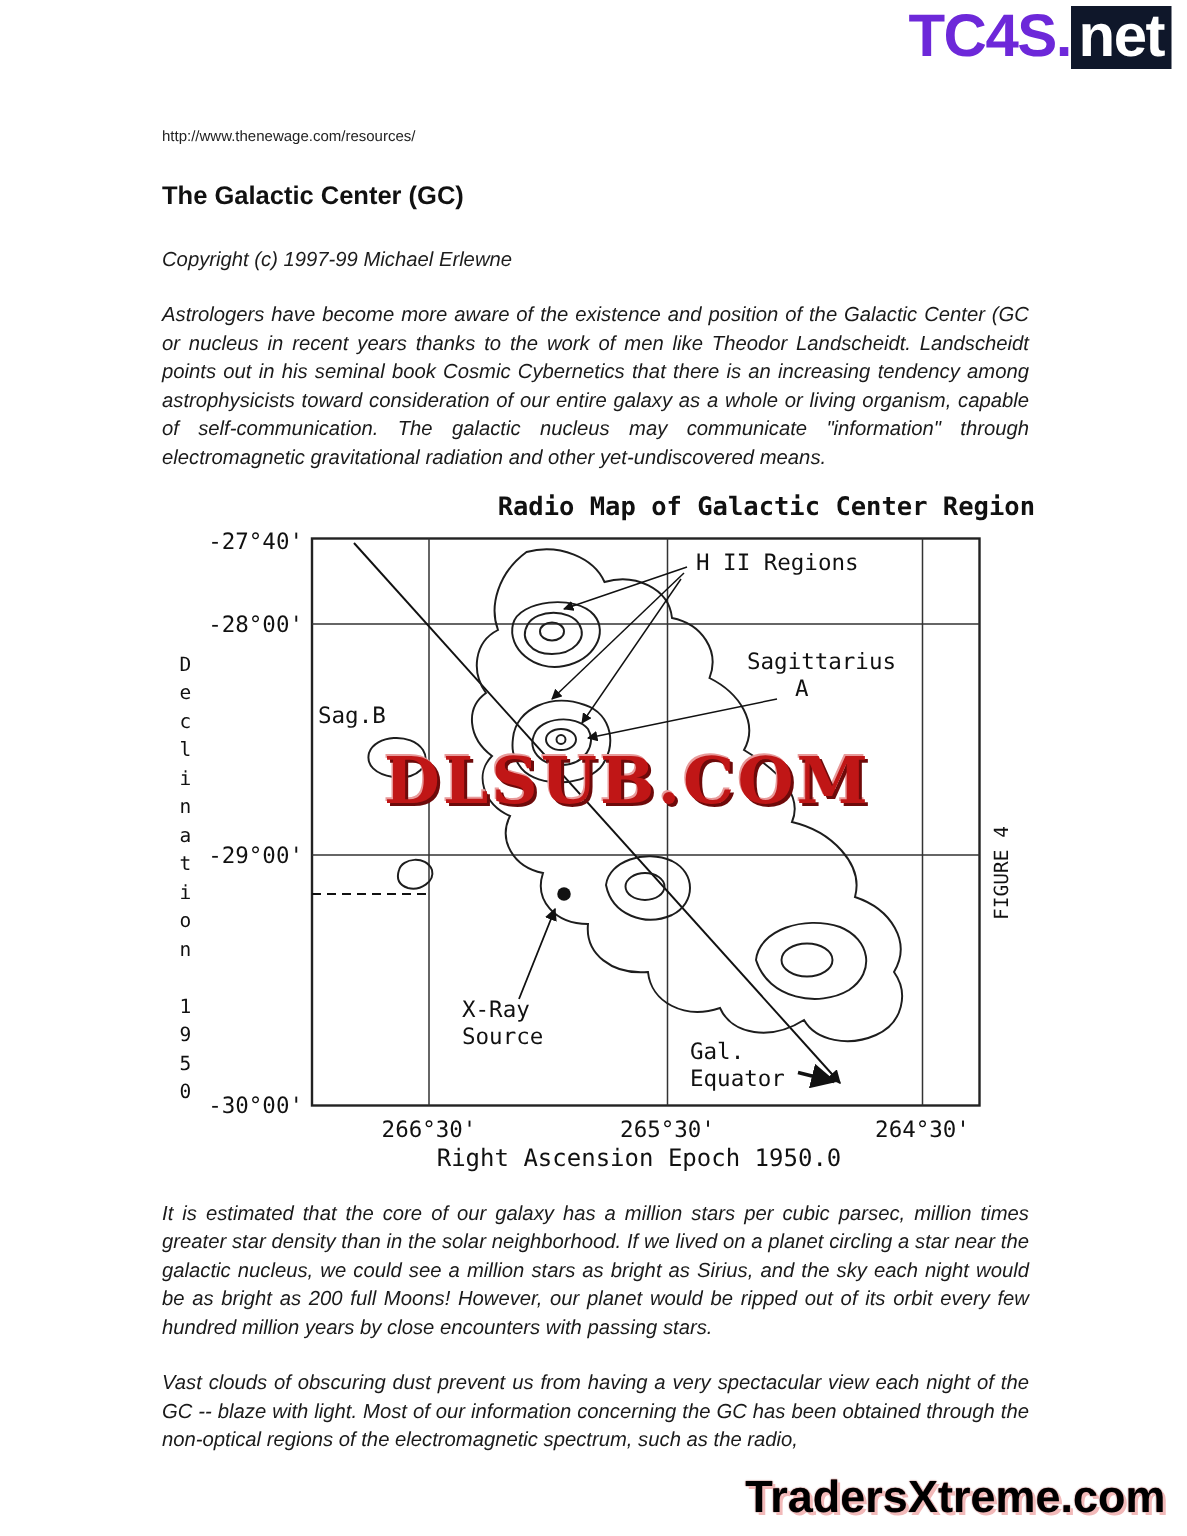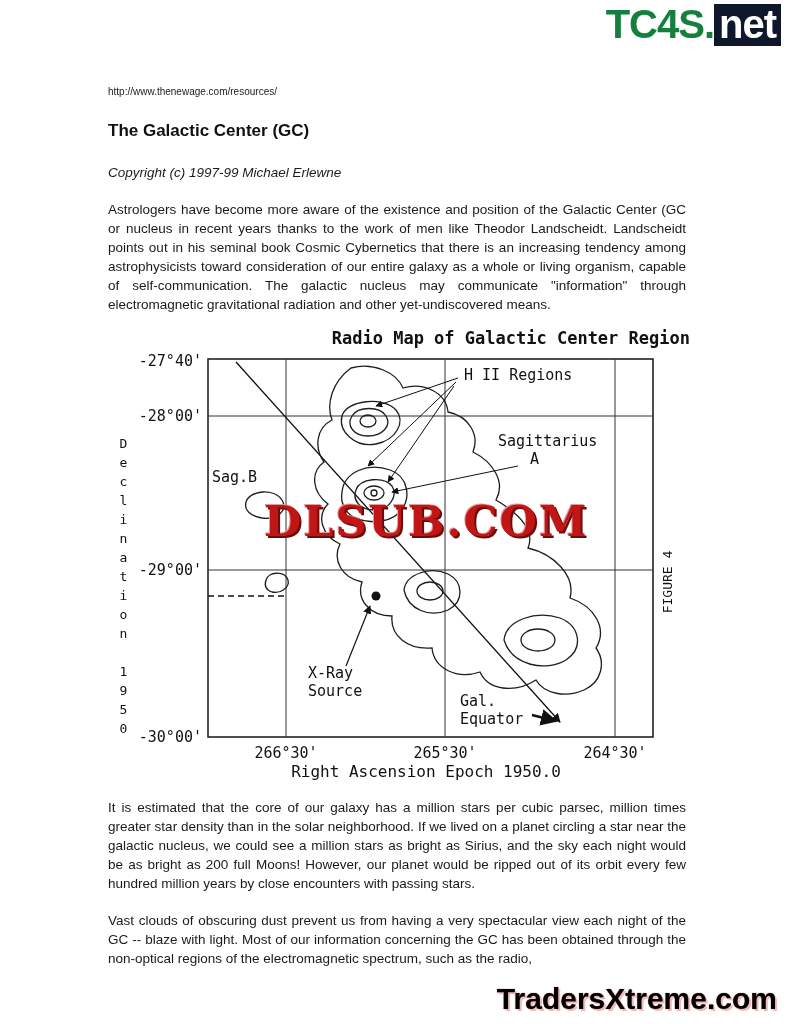--- a/index.html
+++ b/index.html
@@ -12,51 +12,51 @@
     color:#1c1c1c;
   }
 
   
   .site-logo {
     position:absolute; top:2px; right:10px;
     font-weight:bold; font-size:40px; line-height:44px;
     letter-spacing:-1px;
     font-family:"Liberation Sans", sans-serif;
   }
-  .site-logo .gray { color:#15803d; }
+  .site-logo .gray { color:#6d28d9; }
   .site-logo .tld  { background:#0f172a; color:#ffffff; padding:0 5px 2px 5px; display:inline-block; line-height:40px; }
 
   
   .content { position:absolute; left:108px; top:86px; width:578px; }
   .src-url { font-size:10px; color:#222; margin-bottom:24px; }
   h1.doc-title { font-size:17px; font-weight:bold; color:#111; margin-bottom:24px; }
   .copyright { font-size:13.5px; font-style:italic; margin-bottom:20px; }
   p.body-par {
-    font-size:13.5px; line-height:19px; text-align:justify; color:#1a1a1a;
+    font-size:13.5px; line-height:19px; text-align:justify; color:#1a1a1a;font-style:italic;
   }
 
   
   .figure-wrap { position:relative; margin:14px 0 12px 0; width:582px; }
   .fig-title {
     font-family:"DejaVu Sans Mono", monospace;
     font-weight:bold; font-size:17px; color:#111;
     text-align:right; height:26px; letter-spacing:0px;
   }
   .fig-ylabel {
     position:absolute; left:8px; top:108px;
     writing-mode:vertical-lr; text-orientation:upright;
     font-family:"DejaVu Sans Mono", monospace;
     font-size:13px; letter-spacing:4px; color:#111;
   }
   svg text {
     font-family:"DejaVu Sans Mono", monospace;
     fill:#111;
   }
   .fig-watermark {
-    position:absolute; left:156px; top:168px;
+    position:absolute; left:148px; top:168px;
     font-family:"DejaVu Serif", serif;
     font-weight:bold; font-size:43px; letter-spacing:2px;
     color:#c01616;
     text-shadow:2px 2px 0 #6e0a0a, -1px -1px 0 #e89a9a;
   }
 
   
   .footer-banner {
     position:absolute; right:14px; bottom:8px;
     font-weight:bold; font-size:30px;

